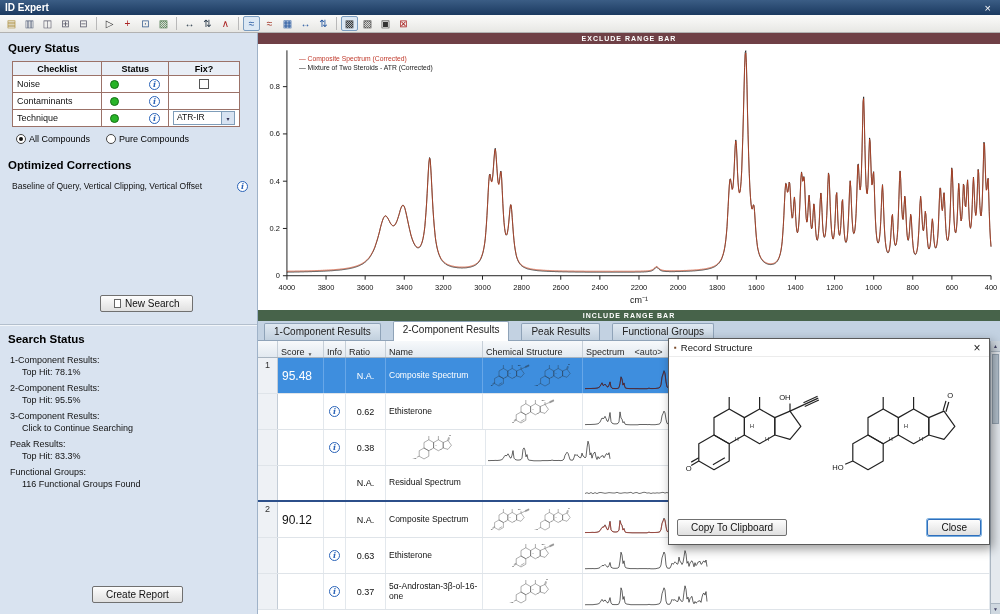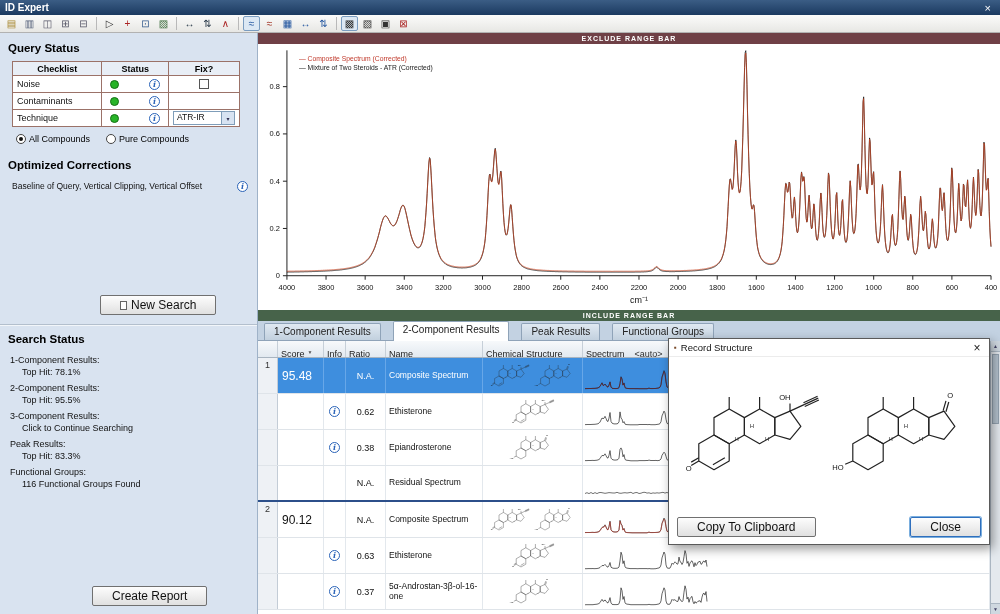--- a/index.html
+++ b/index.html
@@ -26,21 +26,21 @@
 .qs-fix{text-align:center}
 .checkbox{display:inline-block;width:10px;height:10px;border:1px solid #555;background:#fff;vertical-align:middle}
 .qsel{display:flex;width:62px;height:14px;border:1px solid #7f9db9;background:#fff;font-size:8.5px;align-items:flex-start;margin:0 auto}
 .qsel-v{padding-left:3px;flex:1;text-align:left}
 .qsel-a{width:13px;height:100%;background:#d7e3f2;border-left:1px solid #7f9db9;font-size:6px;display:flex;align-items:center;justify-content:center;color:#335}
 .radio-row{position:absolute;top:101px;left:16px;display:flex;gap:16px;font-size:9px;align-items:center}
 .radio{width:10px;height:10px;border:1px solid #444;border-radius:50%;background:#fff;display:inline-block;position:relative;margin-right:3px;vertical-align:-2px}
 .radio.checked::after{content:"";position:absolute;inset:2px;border-radius:50%;background:#111}
 .oc-line{position:absolute;top:148px;left:12px;width:236px;display:flex;gap:8px;align-items:flex-start}
 .oc-text{font-size:8.5px;color:#111;flex:1}
-.btn{font-size:12px;padding:2px 19px;background:linear-gradient(#fdfdfd,#e0e0e0);border:1px solid #707070;border-radius:2px;color:#111}
+.btn{font-size:10px;padding:2px 13px;background:linear-gradient(#fdfdfd,#e0e0e0);border:1px solid #707070;border-radius:2px;color:#111}
 .ns-btn{position:absolute;top:262px;left:100px;display:flex;align-items:center;gap:4px}
 .doc-ic{width:7px;height:9px;border:1px solid #666;background:#fff;display:inline-block}
 .panel-divider{position:absolute;top:291px;left:0;right:0;height:2px;border-top:1px solid #b3bfcd;border-bottom:1px solid #f2f6fa}
 .ss-list{position:absolute;top:322px;left:10px;right:6px}
 .ss-entry{margin-bottom:6px}
 .ss-label{font-size:9px;color:#111}
 .ss-value{font-size:9px;color:#111;padding-left:12px;margin-top:2px}
 .cr-btn{position:absolute;top:553px;left:92px}
 
 .right-area{position:absolute;left:258px;top:33px;right:0;bottom:0}
@@ -48,21 +48,21 @@
 .exclude-bar{position:absolute;top:0;left:0;right:0;height:11px;background:#6f4046;color:#fff;font-size:7px;font-weight:bold;letter-spacing:1px;text-align:center;line-height:11px}
 .include-bar{position:absolute;bottom:0;left:0;right:0;height:11px;background:#47634a;color:#fff;font-size:7px;font-weight:bold;letter-spacing:1px;text-align:center;line-height:11px}
 #chart{position:absolute;top:11px;left:1px;width:740px;height:266px}
 
 .results-sec{position:absolute;top:288px;left:0;right:0;bottom:0;background:#c3d2e2}
 .tabs{position:absolute;top:0;left:0;right:10px;height:20px;display:flex;align-items:flex-end;padding-left:6px;gap:12px;background:#c3d2e2;border-bottom:1px solid #8fa3b8}
 .tab{font-size:10px;padding:2px 9px 3px;background:linear-gradient(#dfe8f1,#c2d0de);border:1px solid #8fa3b8;border-bottom:none;border-radius:2px 2px 0 0;color:#222;height:17px;white-space:nowrap;overflow:hidden}
 .tab.active{background:#fff;height:20px;position:relative;z-index:2;margin-bottom:-1px}
 .grid{position:absolute;top:20px;left:0;right:10px;bottom:0;background:#fff;overflow:hidden}
 .hdr{display:flex;height:17px;background:linear-gradient(#f7f9fb,#e2e9f0);border-bottom:1px solid #a8b4c0;font-size:9px;color:#222}
-.hc{border-right:1px solid #c6cfd8;display:flex;align-items:flex-start;padding:8px 3px;overflow:hidden;white-space:nowrap}
+.hc{border-right:1px solid #c6cfd8;display:flex;align-items:flex-end;padding:0 3px;overflow:hidden;white-space:nowrap}
 .hc-spec{flex:1}
 .auto-lab{margin-left:10px;color:#333}
 .sort{margin-left:3px;font-size:5px;color:#555}
 .row{display:flex;height:36px;border-bottom:1px solid #dfe4e9;background:#fff}
 .cell{border-right:1px solid #e3e8ed;overflow:hidden;display:flex;align-items:center;color:#111}
 .gut{width:20px;background:#eef1f5;border-right:1px solid #c3ccd6;font-size:9px;color:#333;justify-content:center;align-items:flex-start;padding-top:2px}
 .c-score{width:46px;font-size:12px;padding-left:4px}
 .c-info{width:22px;justify-content:center}
 .c-ratio{width:40px;font-size:9px;justify-content:center}
 .c-name{width:97px;font-size:8.5px;padding:0 3px;line-height:1.15}
@@ -416,21 +416,20 @@
               </svg>
             </div>
           </div>
           <div class="row">
             <div class="cell gut"></div>
             <div class="cell c-score"></div>
             <div class="cell c-info">
               <span class="ibadge">i</span>
             </div>
             <div class="cell c-ratio">0.38</div>
-            <div class="cell c-name">Epiandrosterone</div>
             <div class="cell c-struct">
               <svg width="48" height="32" viewBox="-9 23 140 86" preserveAspectRatio="xMidYMid meet">
                 <g fill="none" stroke="#222" stroke-width="1.1" stroke-linejoin="round">
                   <path d="M26,66 40,74 40,90 26,98 12,90 12,74Z"></path>
                   <path d="M26,66 40,74 54,66 54,50 40,42 26,50Z"></path>
                   <path d="M54,66 68,74 82,66 82,50 68,42 54,50Z"></path>
                   <path d="M82,66 96,70 106,58 96,44 82,50Z"></path>
                   <path d="M40,42 40,31"></path>
                   <path d="M68,42 68,31"></path>
                   <path d="M12,90 5,93"></path>

